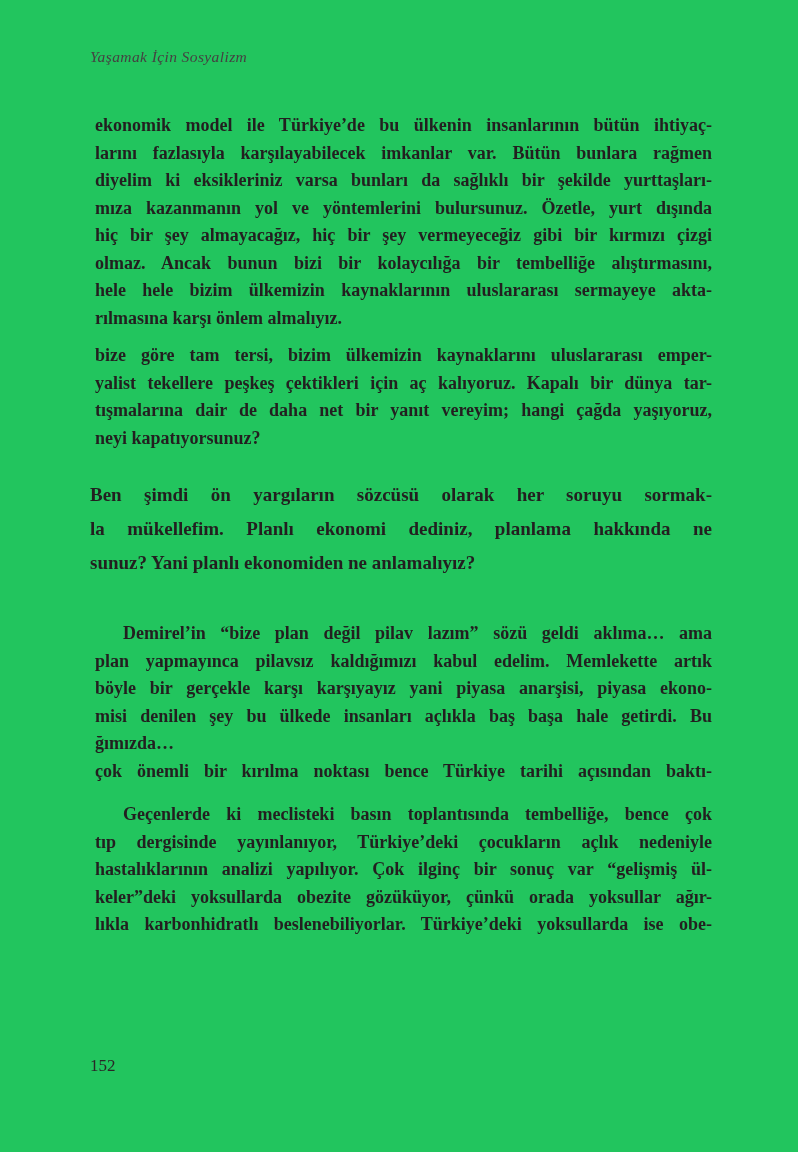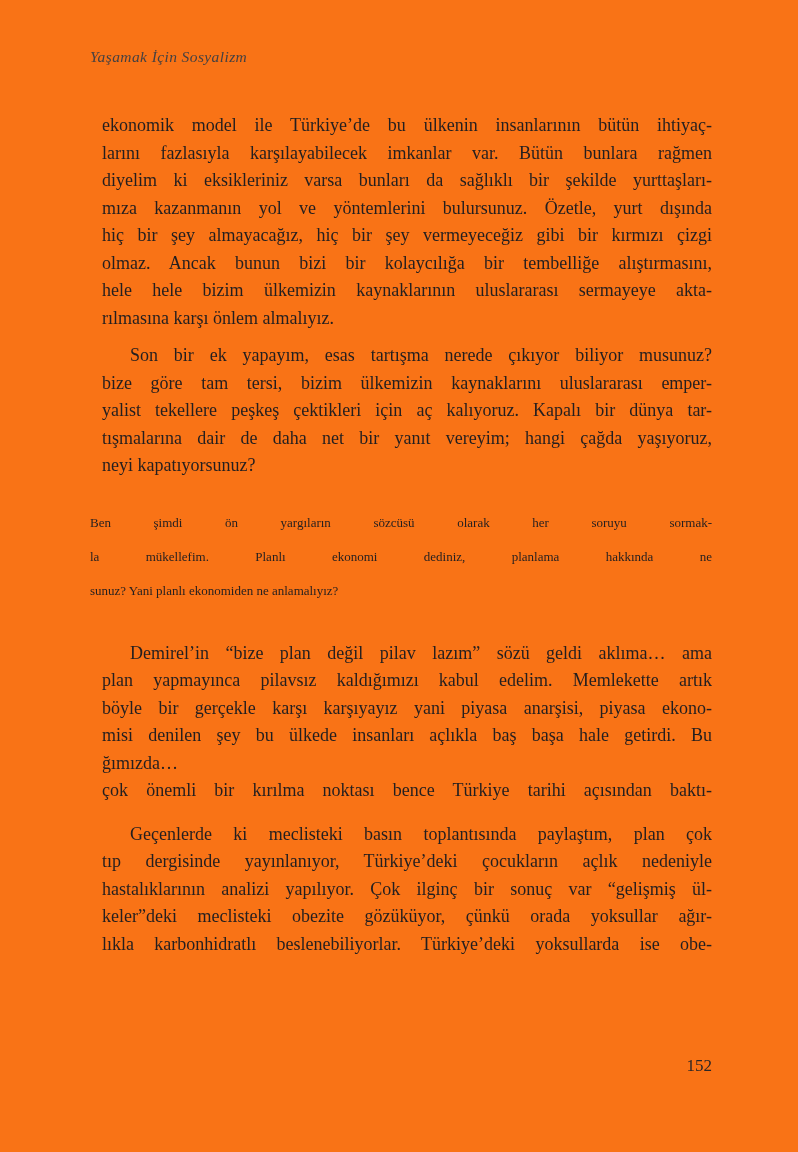--- a/index.html
+++ b/index.html
@@ -5,21 +5,21 @@
   html, body {
     margin: 0;
     padding: 0;
     background: #e8e8e8;
   }
   .page {
     position: relative;
     width: 798px;
     height: 1152px;
     margin: 0 auto;
-    background: #f97316;
+    background: #22c55e;
     overflow: hidden;
     font-family: "Liberation Serif", "DejaVu Serif", serif;
     color: #231f20;
   }
   .running-header {
     position: absolute;
     left: 90px;
     top: 48px;
     font-style: italic;
     font-size: 15.5px;
@@ -27,49 +27,50 @@
     color: #454142;
   }
   .body-text {
     position: absolute;
     left: 90px;
     top: 112px;
     width: 622px;
     font-size: 18px;
   }
   p.para {
-    margin: 0 0 10px 12px;
+    margin: 0 0 10px 5px;
     line-height: 27.5px;
+    font-weight: bold;
   }
   p.para.bold {
-    font-weight: normal;
-    font-size: 13px;
+    font-weight: bold;
+    font-size: 19px;
     line-height: 34px;
-    margin: 26px 0 32px 0;
+    margin: 26px 0 40px 0;
   }
   p.para.q4 { margin-bottom: 16px; }
   p.para:last-child { margin-bottom: 0; }
   .line {
     display: block;
     text-align: justify;
     text-align-last: justify;
     white-space: normal;
   }
   .line.no-justify {
     text-align-last: left;
   }
   .line.first {
     padding-left: 28px;
   }
   .page-number {
     position: absolute;
     left: 90px;
     top: 1056px;
     width: 622px;
-    text-align: right;
+    text-align: left;
     font-size: 17px;
     color: #2a2627;
   }
 </style>
 </head>
 <body>
 
 <div class="page">
   <div class="running-header">Yaşamak İçin Sosyalizm</div>
 
@@ -78,42 +79,41 @@
         <span class="line">ekonomik model ile Türkiye’de bu ülkenin insanlarının bütün ihtiyaç-</span>
         <span class="line">larını fazlasıyla karşılayabilecek imkanlar var. Bütün bunlara rağmen</span>
         <span class="line">diyelim ki eksikleriniz varsa bunları da sağlıklı bir şekilde yurttaşları-</span>
         <span class="line">mıza kazanmanın yol ve yöntemlerini bulursunuz. Özetle, yurt dışında</span>
         <span class="line">hiç bir şey almayacağız, hiç bir şey vermeyeceğiz gibi bir kırmızı çizgi</span>
         <span class="line">olmaz. Ancak bunun bizi bir kolaycılığa bir tembelliğe alıştırmasını,</span>
         <span class="line">hele hele bizim ülkemizin kaynaklarının uluslararası sermayeye akta-</span>
         <span class="line no-justify">rılmasına karşı önlem almalıyız.</span>
       </p>
       <p class="para normal">
-        <span class="line first">Son bir ek yapayım, esas tartışma nerede çıkıyor biliyor musunuz?</span>
         <span class="line">bize göre tam tersi, bizim ülkemizin kaynaklarını uluslararası emper-</span>
         <span class="line">yalist tekellere peşkeş çektikleri için aç kalıyoruz. Kapalı bir dünya tar-</span>
         <span class="line">tışmalarına dair de daha net bir yanıt vereyim; hangi çağda yaşıyoruz,</span>
         <span class="line no-justify">neyi kapatıyorsunuz?</span>
       </p>
       <p class="para bold">
         <span class="line">Ben şimdi ön yargıların sözcüsü olarak her soruyu sormak-</span>
         <span class="line">la mükellefim. Planlı ekonomi dediniz, planlama hakkında ne</span>
         <span class="line no-justify">sunuz? Yani planlı ekonomiden ne anlamalıyız?</span>
       </p>
       <p class="para normal q4">
         <span class="line first">Demirel’in “bize plan değil pilav lazım” sözü geldi aklıma… ama</span>
         <span class="line">plan yapmayınca pilavsız kaldığımızı kabul edelim. Memlekette artık</span>
         <span class="line">böyle bir gerçekle karşı karşıyayız yani piyasa anarşisi, piyasa ekono-</span>
         <span class="line">misi denilen şey bu ülkede insanları açlıkla baş başa hale getirdi. Bu</span>
         <span class="line no-justify">ğımızda…</span>
         <span class="line">çok önemli bir kırılma noktası bence Türkiye tarihi açısından baktı-</span>
       </p>
       <p class="para normal">
-        <span class="line first">Geçenlerde ki meclisteki basın toplantısında paylaştım, plan çok</span>
+        <span class="line first">Geçenlerde ki meclisteki basın toplantısında tembelliğe, bence çok</span>
         <span class="line">tıp dergisinde yayınlanıyor, Türkiye’deki çocukların açlık nedeniyle</span>
         <span class="line">hastalıklarının analizi yapılıyor. Çok ilginç bir sonuç var “gelişmiş ül-</span>
-        <span class="line">keler”deki meclisteki obezite gözüküyor, çünkü orada yoksullar ağır-</span>
+        <span class="line">keler”deki yoksullarda obezite gözüküyor, çünkü orada yoksullar ağır-</span>
         <span class="line">lıkla karbonhidratlı beslenebiliyorlar. Türkiye’deki yoksullarda ise obe-</span>
       </p>
     </div>
 
   <div class="page-number">152</div>
 </div>
 
 </body></html>

